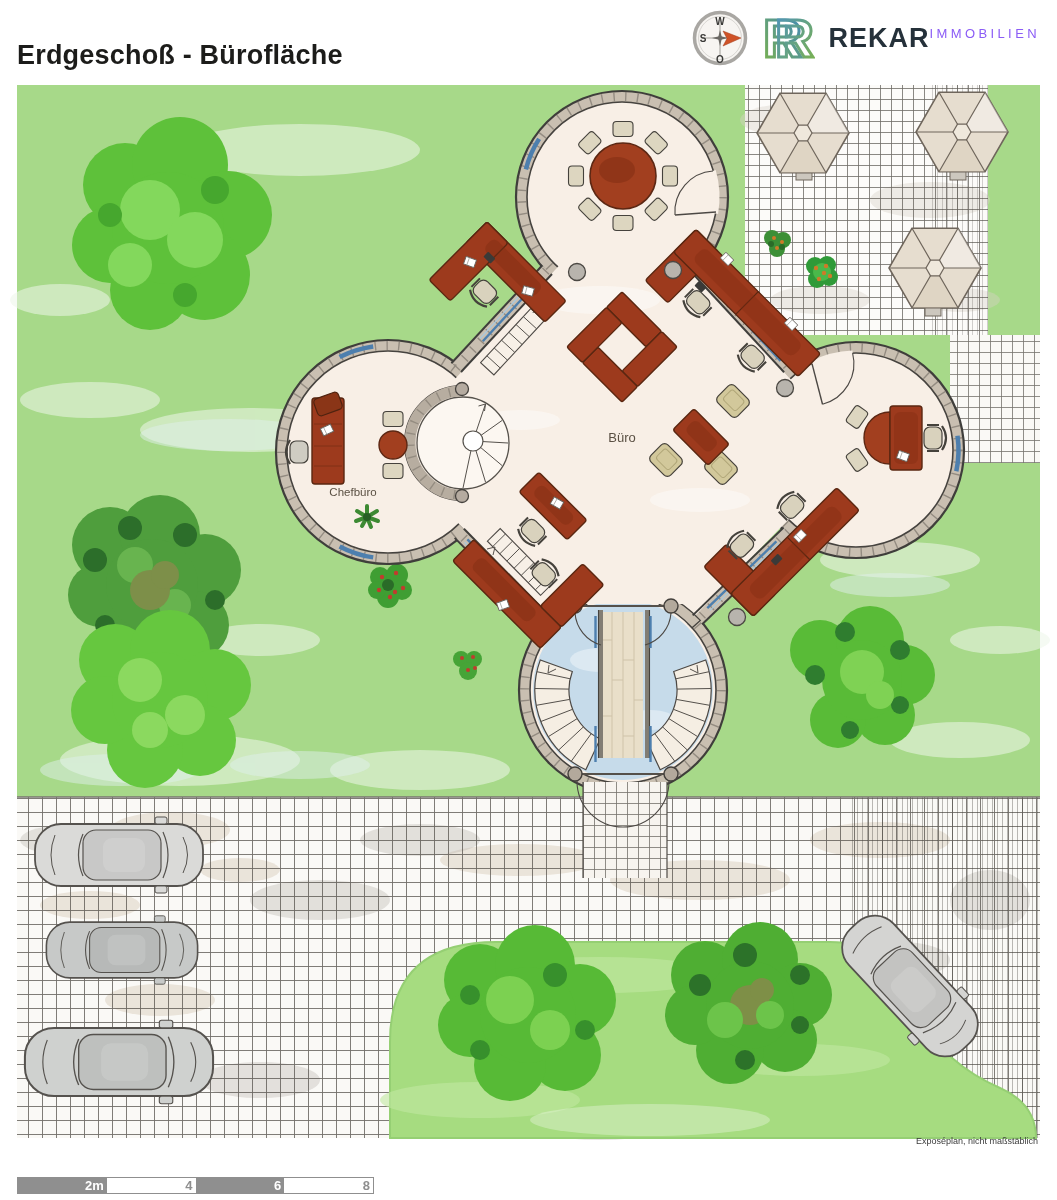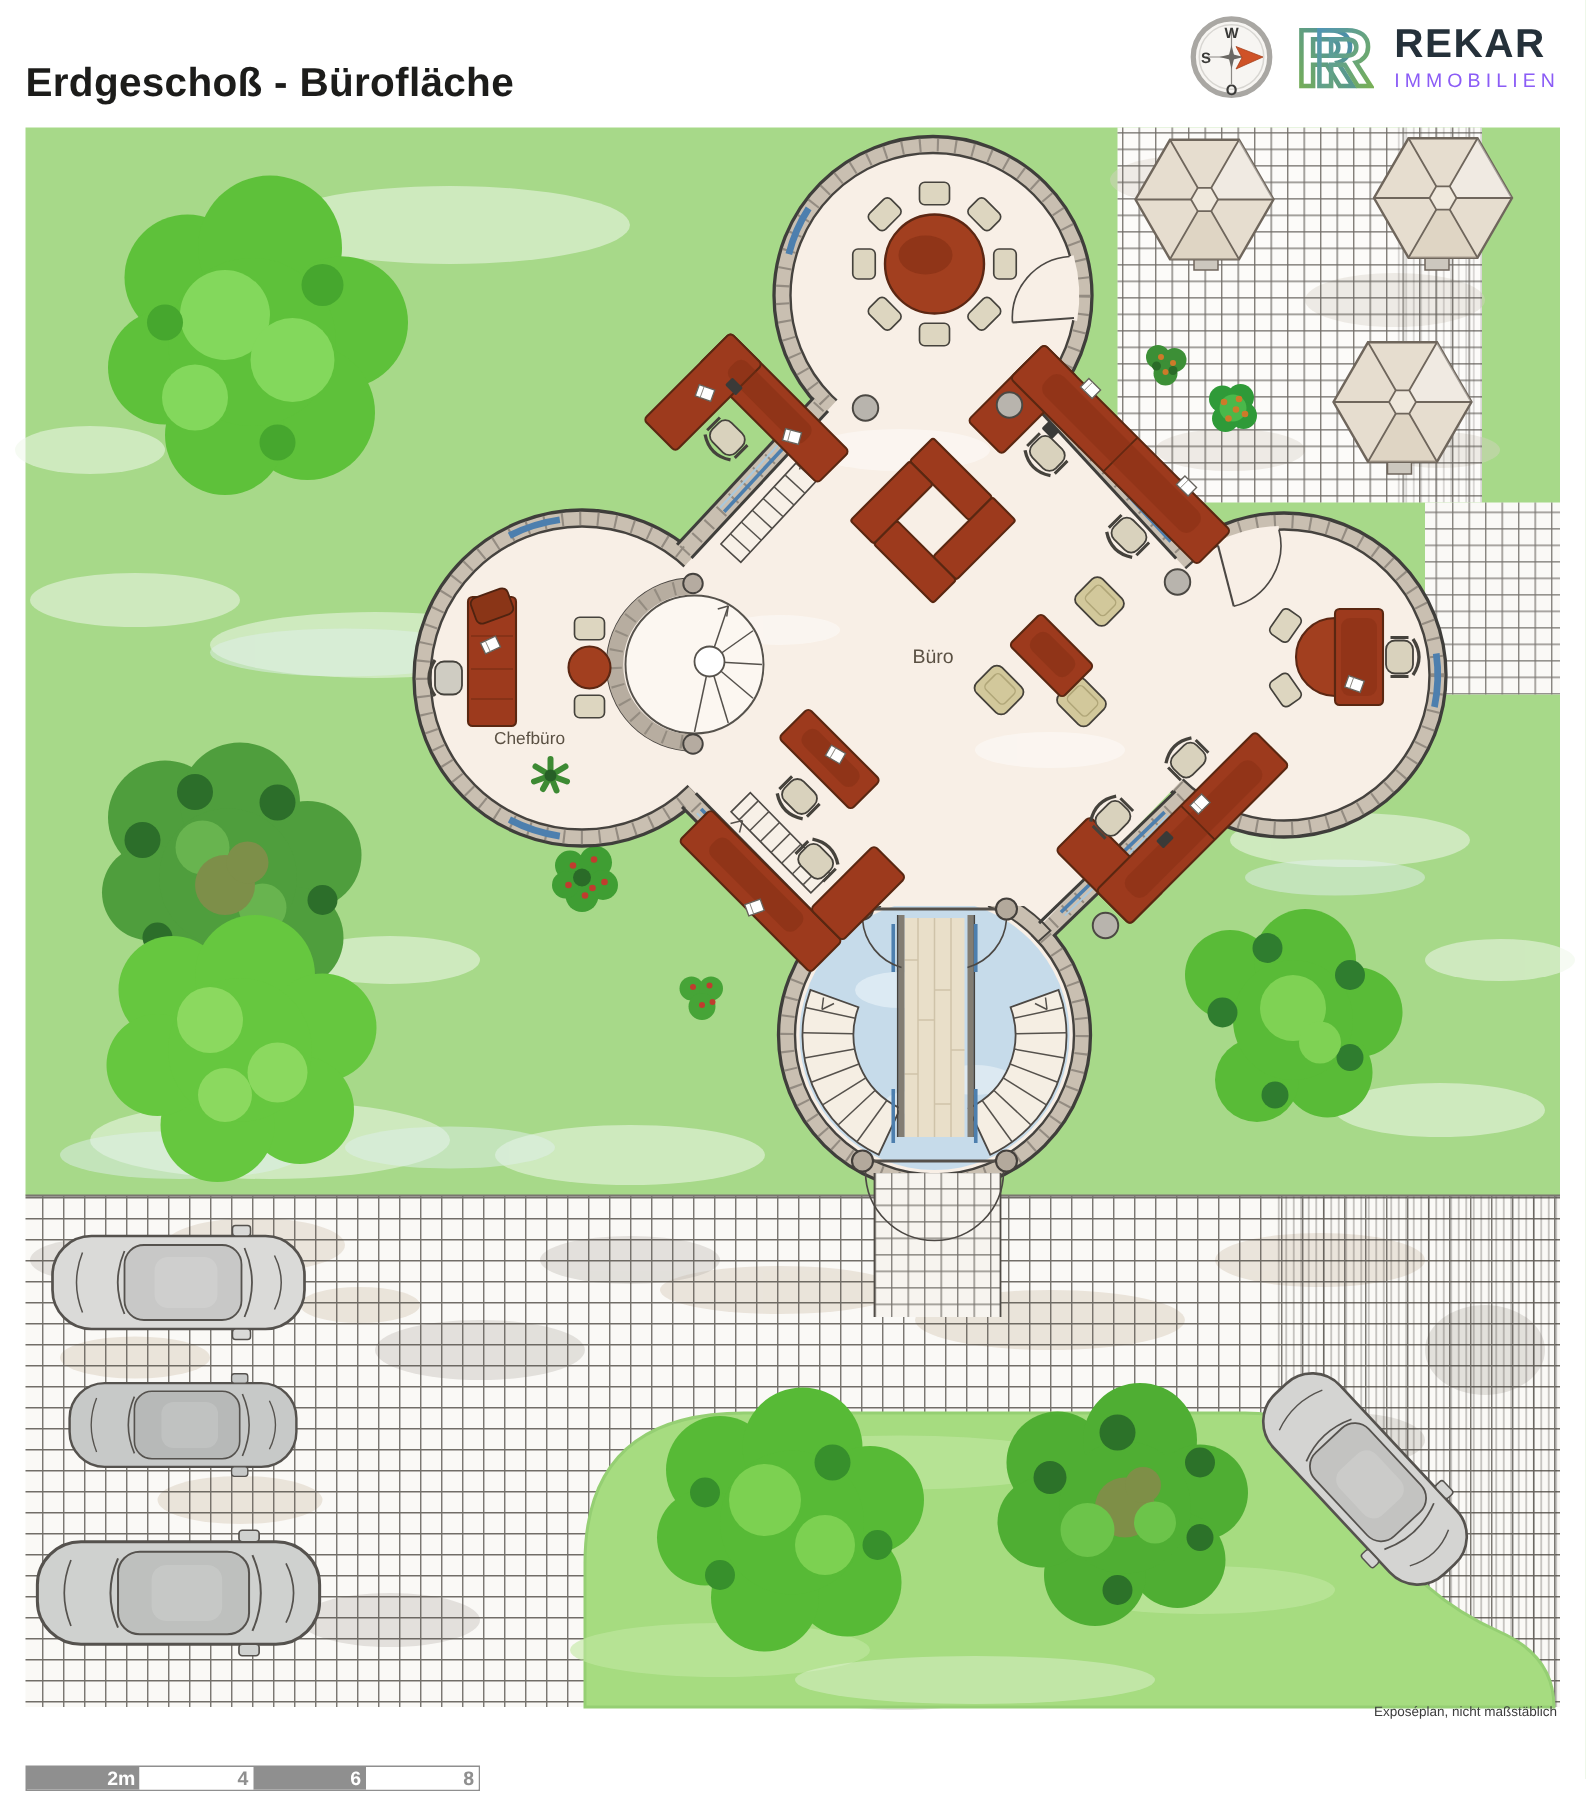--- a/index.html
+++ b/index.html
@@ -1,25 +1,25 @@
 <!DOCTYPE html>
 <html><head>
 <meta charset="utf-8">
 <style>
   html,body{margin:0;padding:0;background:#fff;}
   .page{position:relative;width:1057px;height:1200px;background:#ffffff;overflow:hidden;
         font-family:"Liberation Sans",sans-serif;}
   .page-title{position:absolute;left:17px;top:40px;font-size:27px;font-weight:700;
               color:#1c1c1a;letter-spacing:.2px;}
   .logo-row{position:absolute;top:8px;right:17px;display:flex;align-items:center;gap:13px;}
-  .brand-text{display:flex;flex-direction:column;justify-content:center;}
+  .brand-text{display:flex;flex-direction:row;justify-content:center;}
   .brand-name{font-size:27px;font-weight:800;color:#25313a;letter-spacing:1px;line-height:1.05;}
   .brand-sub{font-size:13px;color:#8b5cf6;letter-spacing:3.4px;margin-top:2px;text-align:right;}
   .floorplan-svg{position:absolute;left:0;top:0;}
-  .scalebar{position:absolute;left:17px;top:1177px;width:303px;height:17px;display:flex;
+  .scalebar{position:absolute;left:17px;top:1177px;width:357px;height:17px;display:flex;
             border:1px solid #8f8f8f;box-sizing:border-box;}
   .seg{flex:1;display:flex;align-items:center;justify-content:flex-end;
        padding-right:3px;font-weight:700;font-size:13px;line-height:1;}
   .seg.dark{background:#8f8f8f;color:#ffffff;}
   .seg.light{background:#ffffff;color:#8f8f8f;}
   .disclaimer{position:absolute;right:19px;top:1136px;font-size:9px;color:#3c3c3c;padding-left:24px;}
 </style>
 </head>
 <body>
 

